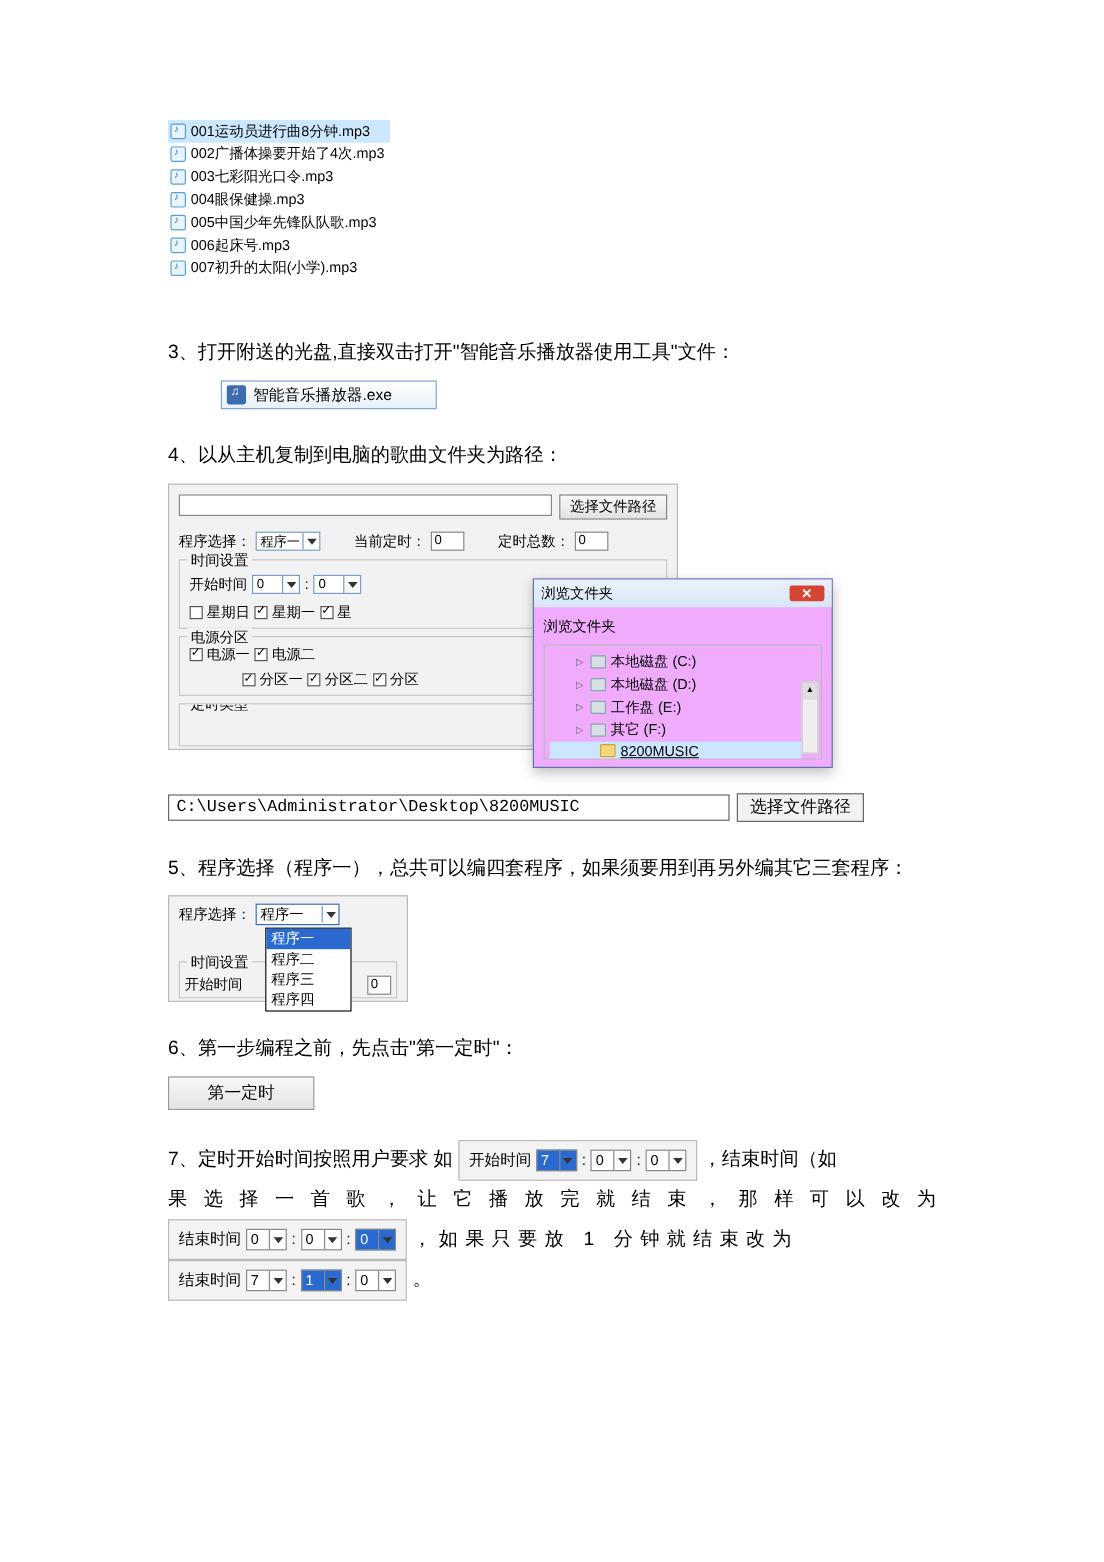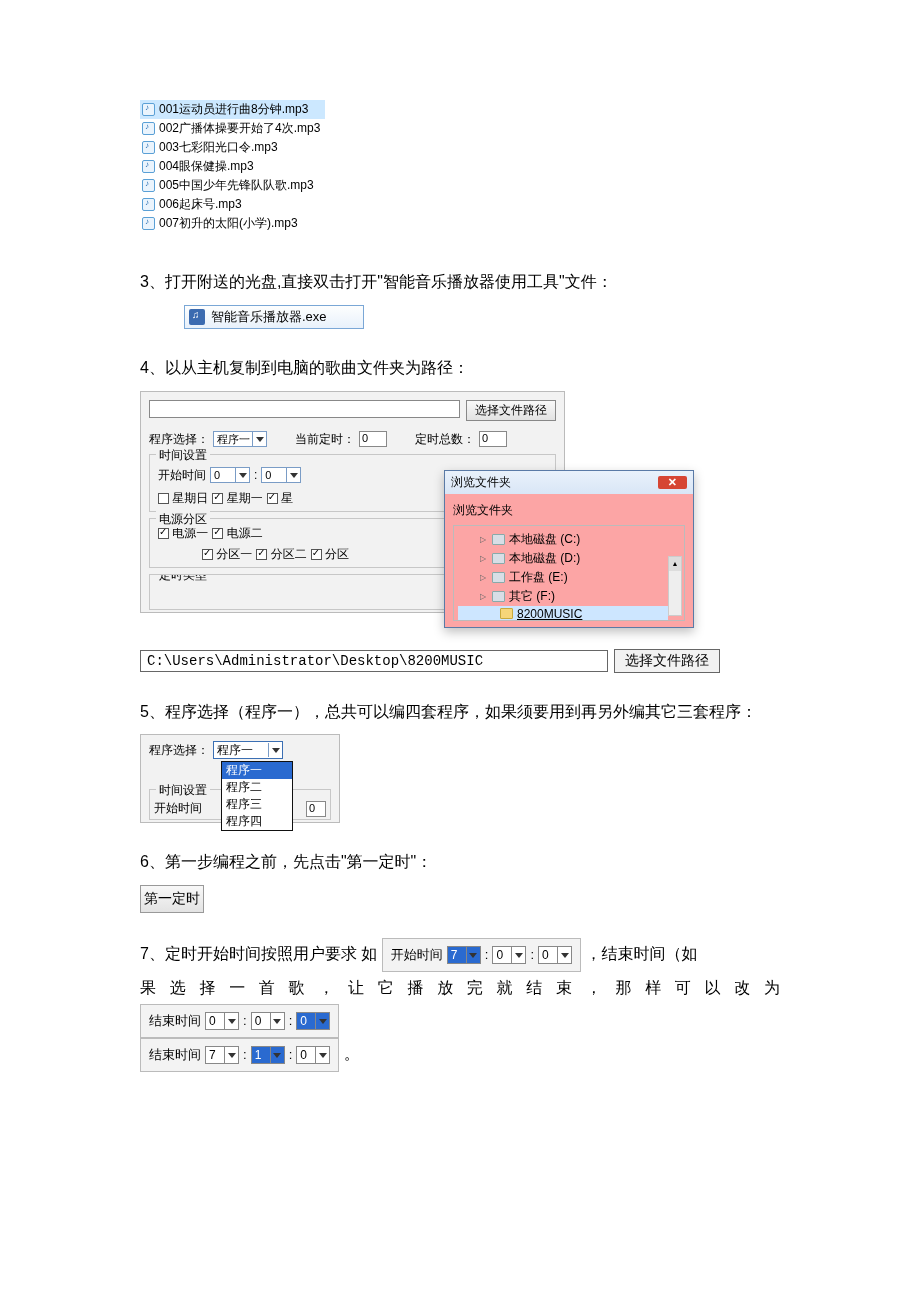--- a/index.html
+++ b/index.html
@@ -10,21 +10,21 @@
       font-family: "SimSun", "Microsoft YaHei", sans-serif;
       font-size: 14px;
       width: 920px;
     }
     .doc {
       padding: 100px 140px 150px 140px;
     }
     .file-list {
       border: none;
       background: #fff;
-      margin-bottom: 35px;
+      margin-bottom: 47px;
       width: 185px;
     }
     .file-row {
       display: flex;
       align-items: center;
       gap: 4px;
       padding: 1px 2px;
       font-size: 12px;
       font-family: "Microsoft YaHei", Tahoma, sans-serif;
     }
@@ -137,21 +137,21 @@
       content: "✓"; position: absolute; font-size: 10px;
       left: 0; top: -3px;
     }
     .group .sub { display: flex; gap: 4px; font-size: 12px; align-items: center;}
     
     .browse-dlg {
       position: absolute;
       right: -130px; top: 78px;
       width: 250px;
       border: 1px solid #5a7aa6;
-      background: #fca5a5;
+      background: #f0abfc;
       box-shadow: 0 4px 10px rgba(0,0,0,0.25);
       font-size: 12px;
     }
     .browse-title {
       background: linear-gradient(#e9f1fb,#d9e6f6);
       padding: 3px 6px;
       display: flex; justify-content: space-between; align-items: center;
     }
     .close-x {
       background: #d64533; color: #fff;
@@ -218,21 +218,21 @@
       border: 1px solid #c7c7c7;
       margin: 30px 0 0 0; padding-top: 8px; position: relative;
     }
     .tsbox-label {
       position: absolute; top: -8px; left: 6px; background:#f2f2f2; padding:0 3px;
     }
     
     .std-btn {
       border: 1px solid #999;
       background: linear-gradient(#f8f8f8,#e3e3e3);
-      padding: 4px 3px; font-size: 14px;
+      padding: 4px 32px; font-size: 14px;
     }
     
     .time-widget {
       display: inline-flex; align-items: center; gap: 4px;
       border: 1px solid #bbb; background: #f3f3f3;
       padding: 3px 8px; font-size: 13px;
       vertical-align: middle;
     }
     .tw-sel {
       border: 1px solid #888; background: #fff;
@@ -470,20 +470,21 @@
         <span class="tw-sel">
             <span>0</span>
             <span class="caret"></span>
           </span>
         <span>:</span>
         <span class="tw-sel hl">
             <span>0</span>
             <span class="caret"></span>
           </span>
       </span>
+      <span style="letter-spacing:6px;">，如果只要放 1 分钟就结束改为</span>
     </div>
     <div>
       <span class="time-widget">
         <span>结束时间</span>
         <span class="tw-sel">
             <span>7</span>
             <span class="caret"></span>
           </span>
         <span>:</span>
         <span class="tw-sel hl">

